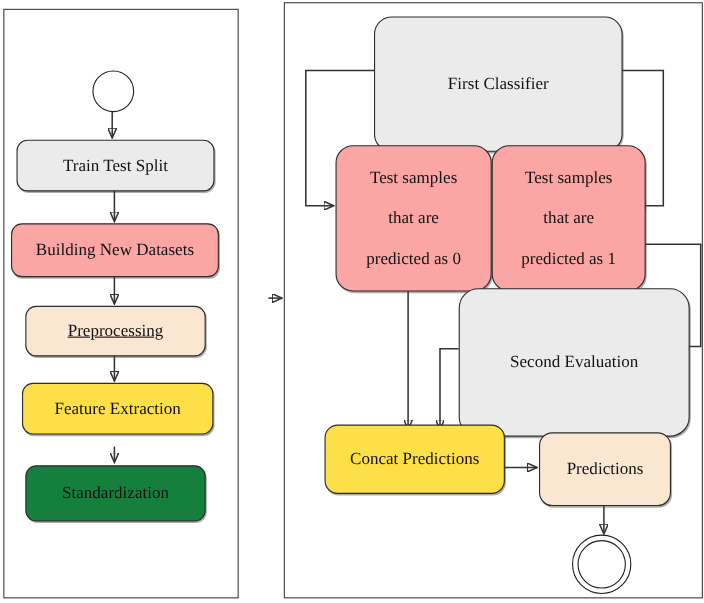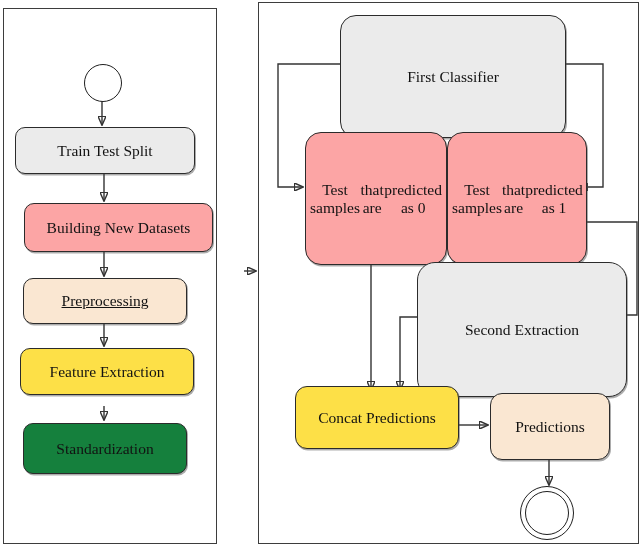--- a/index.html
+++ b/index.html
@@ -2,21 +2,21 @@
 <html><head>
 <meta charset="utf-8">
 <style>
   html,body{margin:0;padding:0;background:#ffffff;}
   #stage{
     position:relative;width:640px;height:548px;background:#ffffff;overflow:hidden;
     font-family:"Liberation Serif","DejaVu Serif",serif;color:#121212;
   }
   .panel{position:absolute;border:1.6px solid #3d3d3d;background:transparent;}
   .node{
-    position:absolute;display:flex;flex-direction:row;align-items:center;justify-content:center;
+    position:absolute;display:flex;flex-direction:column;align-items:center;justify-content:center;
     border:1.4px solid #2b2b2b;border-radius:10px;text-align:center;
     font-size:15.5px;line-height:1.15;
     box-shadow:1px 1.5px 0 rgba(70,70,70,.45);
     z-index:3;
   }
   .node.big{border-radius:16px;}
   .node span{display:block;}
   .spread{justify-content:space-around;padding:10px 4px;}
   .gray{background:#ebebeb;}
   .cream{background:#fca5a5;}
@@ -64,21 +64,21 @@
     <path d="M457,425 L488,425" marker-end="url(#ah)"></path>
     <path d="M549,458 L549,485" marker-end="url(#ah)"></path>
   </svg>
 
   <div class="circle" style="left:84px;top:64px;width:36px;height:36px;"></div>
 
   <div class="node gray" style="left:15px;top:127px;width:178px;height:45px;">
     <span>Train Test Split</span>
   </div>
 
-  <div class="node cream" style="left:24px;top:203px;width:187px;height:47px;">
+  <div class="node cream" style="left:10px;top:203px;width:187px;height:47px;">
     <span>Building New Datasets</span>
   </div>
 
   <div class="node peach" style="left:23px;top:278px;width:162px;height:44px;text-decoration:underline;">
     <span>Preprocessing</span>
   </div>
 
   <div class="node blue" style="left:20px;top:348px;width:172px;height:45px;">
     <span>Feature Extraction</span>
   </div>
@@ -97,21 +97,21 @@
     <span>predicted as 0</span>
   </div>
 
   <div class="node cream big spread" style="left:447px;top:132px;width:130px;height:111px;">
     <span>Test samples</span>
     <span>that are</span>
     <span>predicted as 1</span>
   </div>
 
   <div class="node gray big spread" style="left:417px;top:262px;width:196px;height:103px;padding:15px 6px;border-radius:18px;">
-    <span>Second Extraction</span>
+    <span>Second Evaluation</span>
   </div>
 
   <div class="node blue" style="left:295px;top:386px;width:162px;height:61px;border-radius:12px;">
     <span>Concat Predictions</span>
   </div>
 
   <div class="node peach" style="left:490px;top:393px;width:118px;height:65px;border-radius:12px;">
     <span>Predictions</span>
   </div>
 

